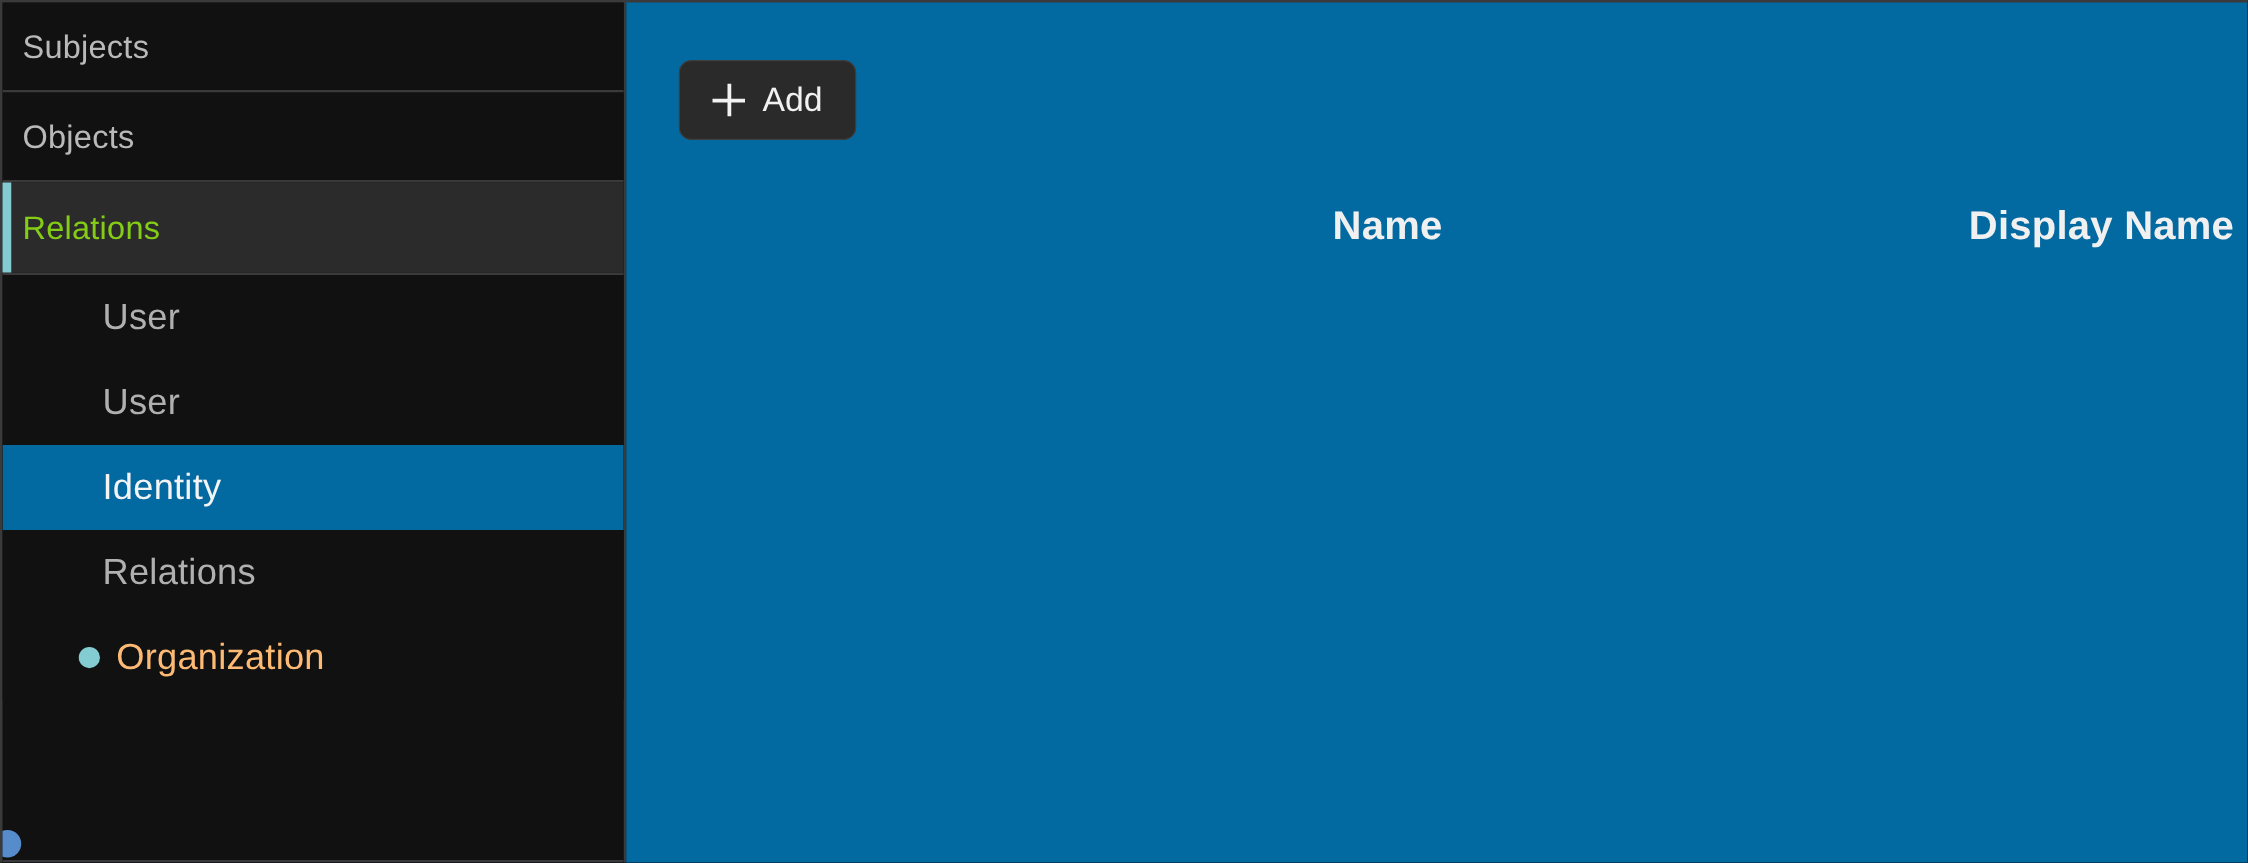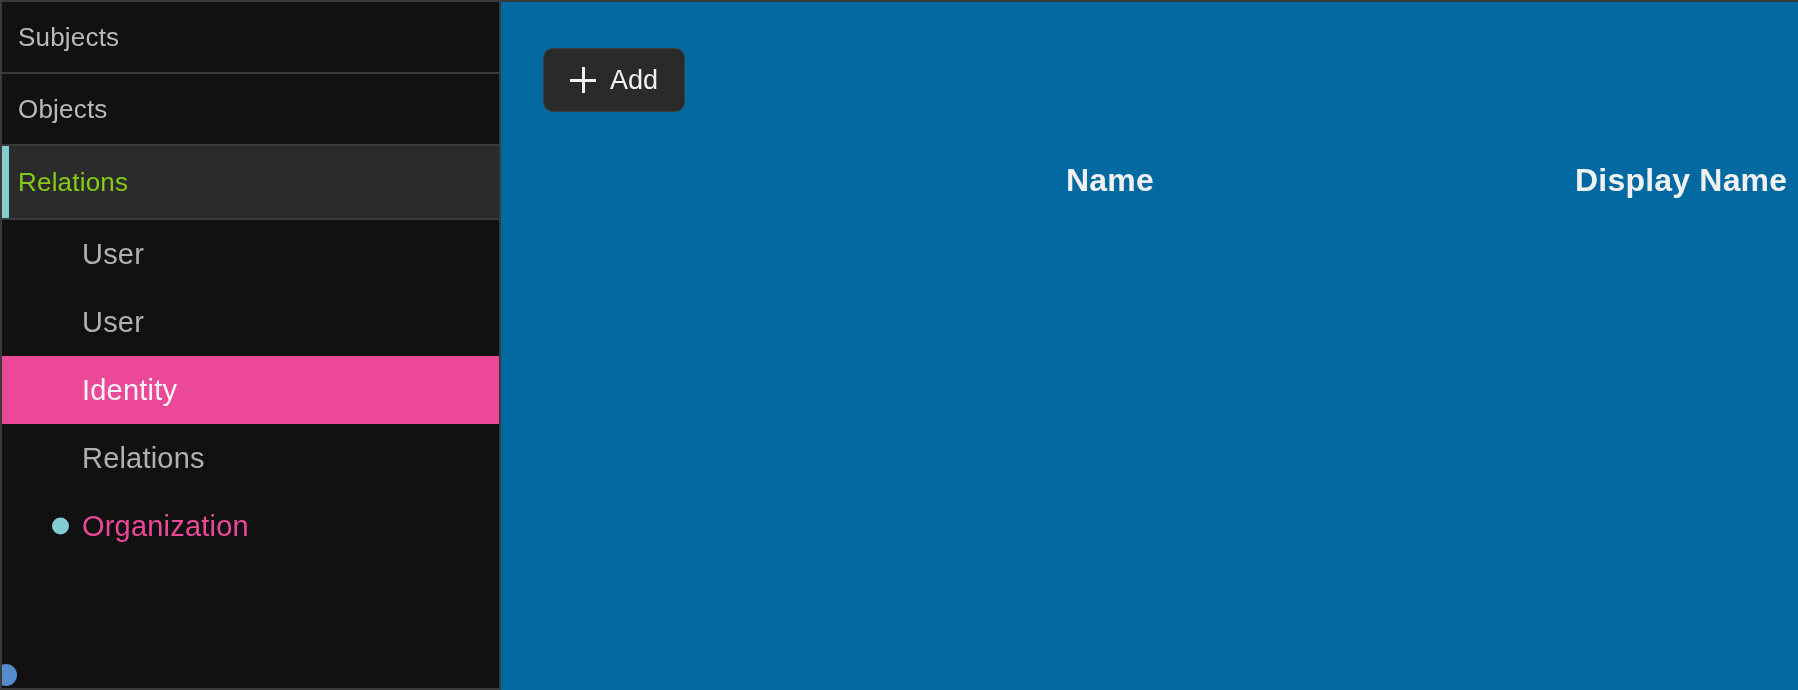--- a/index.html
+++ b/index.html
@@ -82,35 +82,35 @@
     height: 68px;
     padding-left: 80px;
     color: #b0b0b0;
     font-size: 29px;
     letter-spacing: 0.2px;
     background: transparent;
     white-space: nowrap;
   }
 
   .subnav-item.selected {
-    background: #ec4899;
+    background: #0369a1;
     color: #f4f4f4;
   }
 
   .subnav-item .status-dot {
     position: absolute;
     left: 50px;
     top: 50%;
     transform: translateY(-50%);
     width: 17px;
     height: 17px;
     border-radius: 50%;
     background: #83ccd2;
   }
-  .subnav-item.has-dot { color: #ec4899; }
+  .subnav-item.has-dot { color: #fdba74; margin-left: 11px; }
 
   
   .main {
     position: relative;
     flex: 1;
     height: 690px;
     background: #0369a1;
     border-top: 2px solid #3a3a3a;
     box-sizing: border-box;
     overflow: hidden;

